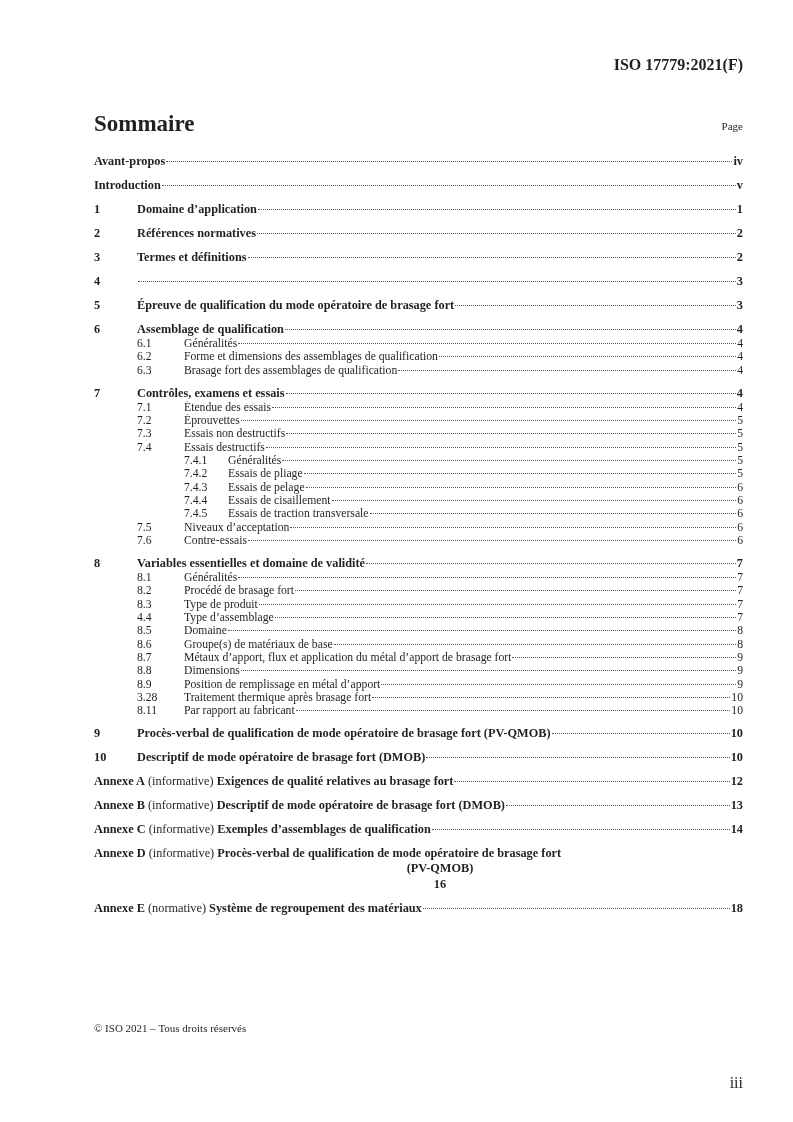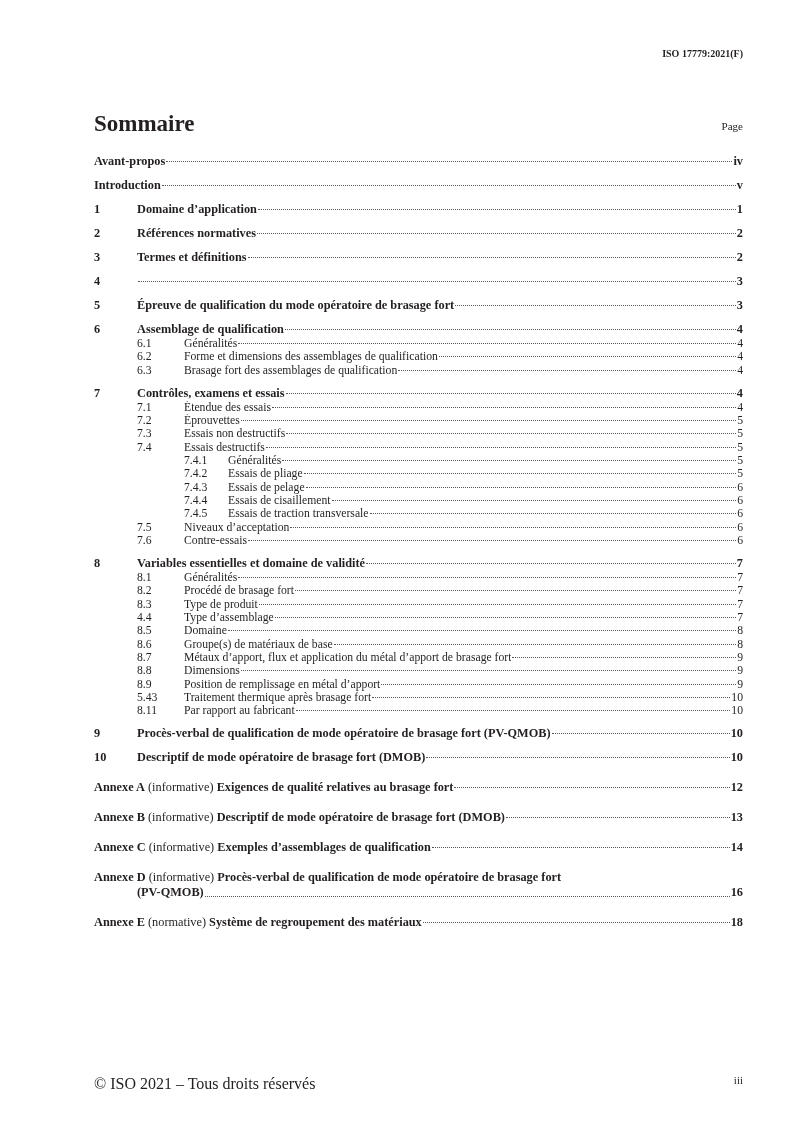--- a/index.html
+++ b/index.html
@@ -1,40 +1,40 @@
 <!DOCTYPE html>
 <html><head>
 <meta charset="utf-8">
 <style>
   html, body { margin: 0; padding: 0; background: #ffffff; }
   body { width: 793px; height: 1122px; position: relative; overflow: hidden;
          font-family: "Liberation Serif", "DejaVu Serif", serif; color: #231f20; }
-  .doc-id { position: absolute; top: 48px; right: 50px; font-weight: bold; font-size: 10px; }
+  .doc-id { position: absolute; top: 56px; right: 50px; font-weight: bold; font-size: 16px; }
   .title { position: absolute; left: 94px; top: 111px; font-size: 23px; font-weight: bold; }
   .page-label { position: absolute; right: 50px; top: 120px; font-size: 11px; }
   .toc { position: absolute; left: 94px; right: 50px; top: 154px; }
   .row { display: flex; align-items: baseline; font-size: 12px; line-height: 15px; white-space: nowrap; }
   .row.lvl0 { font-weight: bold; font-size: 12.3px; margin-top: 9px; line-height: 15px; }
   .row.lvl1, .row.lvl2 { font-weight: normal; font-size: 11.7px; line-height: 13.3px; }
   .row .num { flex: 0 0 auto; }
   .row.lvl0 .num { width: 43px; }
   .row.lvl1 { padding-left: 43px; }
   .row.lvl1 .num { width: 47px; }
   .row.lvl2 { padding-left: 90px; }
   .row.lvl2 .num { width: 44px; }
   .row .label { flex: 0 1 auto; overflow: hidden; text-overflow: clip; }
   .row .leader { flex: 1 1 auto; border-bottom: 1px dotted #555; margin: 0 1px; position: relative; top: -3px; min-width: 6px; }
   .row .pg { flex: 0 0 auto; text-align: right; }
-  .annex { display: block; font-size: 12.3px; line-height: 15px; margin-top: 15px; }
+  .annex { display: block; font-size: 12.3px; line-height: 15px; margin-top: 9px; }
   .annex .line1 { display: flex; align-items: baseline; white-space: nowrap; }
   .annex b { font-weight: bold; }
   .annex .type { font-weight: normal; }
-  .annex .wrap { padding-left: 43px; display: flex; align-items: flex-end; }
-  .footer-left { position: absolute; left: 94px; top: 1075px; font-size: 16px; }
-  .footer-right { position: absolute; right: 50px; top: 1074px; font-size: 11px; }
+  .annex .wrap { padding-left: 43px; display: flex; align-items: center; flex-direction: column; }
+  .footer-left { position: absolute; left: 94px; top: 1022px; font-size: 11px; }
+  .footer-right { position: absolute; right: 50px; top: 1074px; font-size: 16px; }
 </style>
 </head>
 <body>
 
 <div class="doc-id">ISO 17779:2021(F)</div>
 <div class="title">Sommaire</div>
 <div class="page-label">Page</div>
 
 <div class="toc" id="toc">
     <div class="row lvl0" style="margin-top: 0px;">
@@ -228,21 +228,21 @@
       <span class="leader"></span>
       <span class="pg">9</span>
     </div>
     <div class="row lvl1">
       <span class="num">8.9</span>
       <span class="label">Position de remplissage en métal d’apport</span>
       <span class="leader"></span>
       <span class="pg">9</span>
     </div>
     <div class="row lvl1">
-      <span class="num">5.43</span>
+      <span class="num">3.28</span>
       <span class="label">Traitement thermique après brasage fort</span>
       <span class="leader"></span>
       <span class="pg">10</span>
     </div>
     <div class="row lvl1">
       <span class="num">8.11</span>
       <span class="label">Par rapport au fabricant</span>
       <span class="leader"></span>
       <span class="pg">10</span>
     </div>

